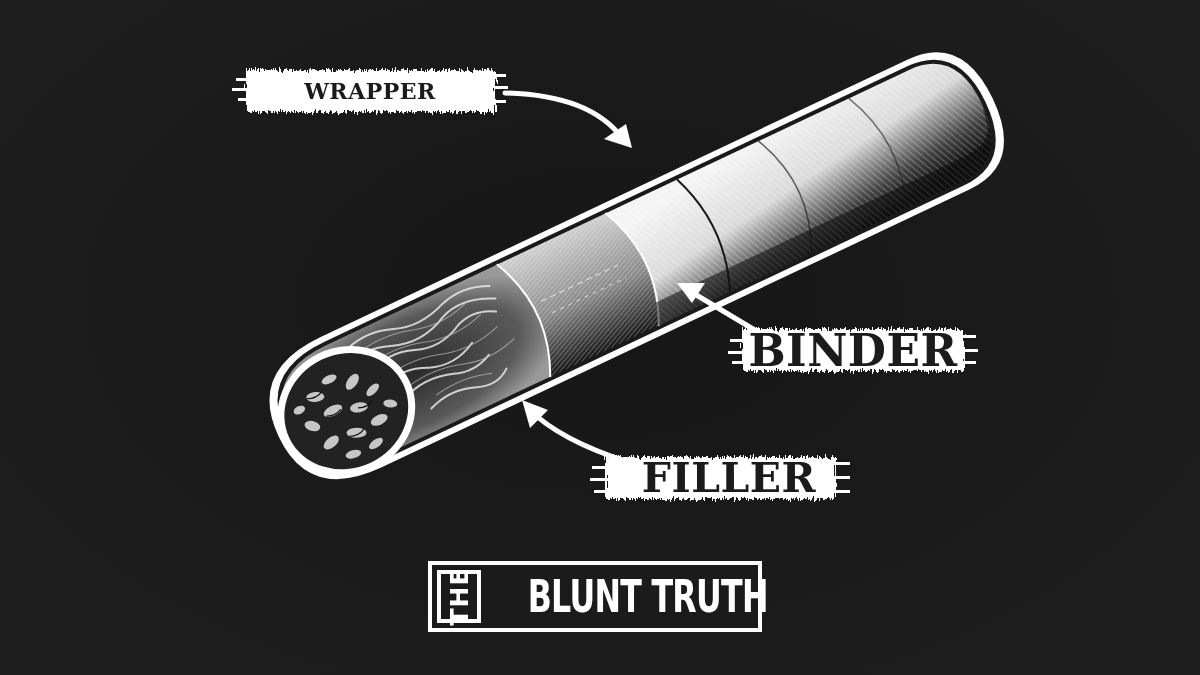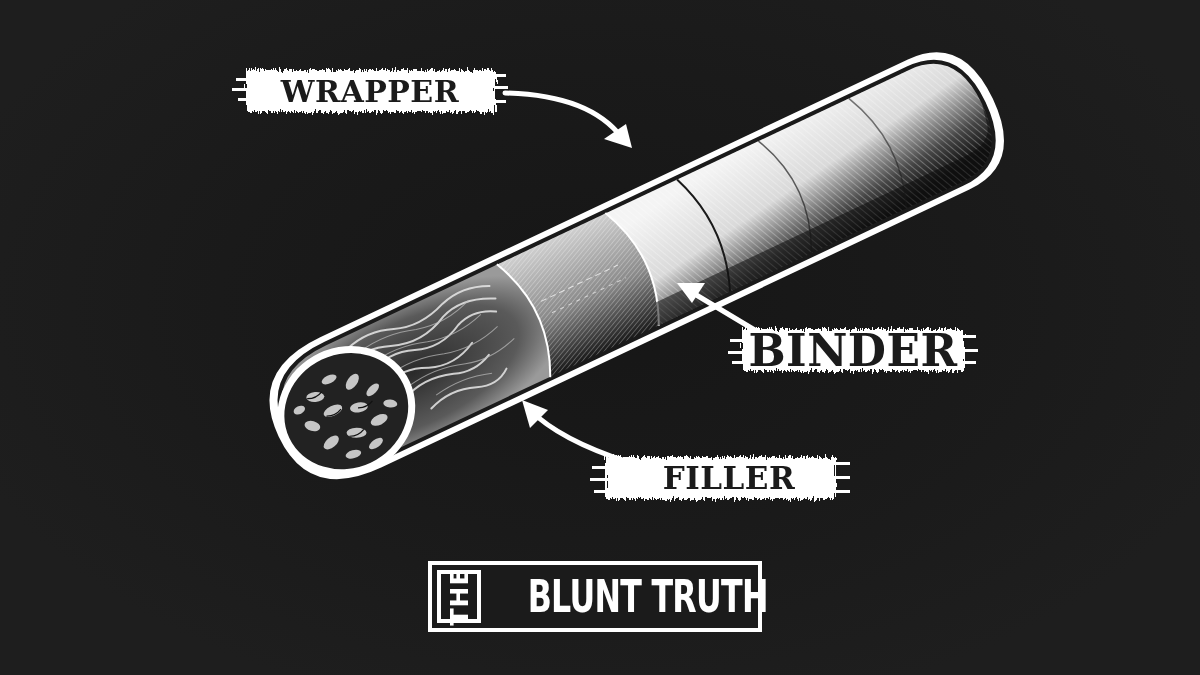--- a/index.html
+++ b/index.html
@@ -141,21 +141,21 @@
 <div class="label" style="left:232px; top:64px; width:276px; height:54px;">
   <svg class="brush" width="276" height="54" viewBox="0 0 276 54" preserveAspectRatio="none">
     <rect x="14" y="6" width="250" height="42" fill="#fff" filter="url(#rough)"></rect>
     <rect x="4" y="14" width="22" height="3" fill="#fff"></rect>
       <rect x="0" y="24" width="18" height="3" fill="#fff"></rect>
       <rect x="6" y="34" width="20" height="3" fill="#fff"></rect>
     <rect x="258" y="10" width="16" height="3" fill="#fff"></rect>
       <rect x="262" y="22" width="14" height="3" fill="#fff"></rect>
       <rect x="256" y="36" width="18" height="3" fill="#fff"></rect>
   </svg>
-  <span class="txt" style="font-size:30px;">WRAPPER</span>
+  <span class="txt" style="font-size:22px;">WRAPPER</span>
 </div>
 
 <div class="label" style="left:728px; top:323px; width:250px; height:54px;">
   <svg class="brush" width="250" height="54" viewBox="0 0 250 54" preserveAspectRatio="none">
     <rect x="14" y="6" width="222" height="42" fill="#fff" filter="url(#rough)"></rect>
     <rect x="2" y="16" width="20" height="3" fill="#fff"></rect>
       <rect x="0" y="28" width="18" height="3" fill="#fff"></rect>
       <rect x="4" y="38" width="16" height="3" fill="#fff"></rect>
     <rect x="232" y="12" width="16" height="3" fill="#fff"></rect>
       <rect x="234" y="26" width="16" height="3" fill="#fff"></rect>
@@ -167,21 +167,21 @@
 <div class="label" style="left:590px; top:452px; width:262px; height:52px;">
   <svg class="brush" width="262" height="52" viewBox="0 0 262 52" preserveAspectRatio="none">
     <rect x="16" y="5" width="230" height="42" fill="#fff" filter="url(#rough)"></rect>
     <rect x="2" y="14" width="22" height="3" fill="#fff"></rect>
       <rect x="0" y="26" width="20" height="3" fill="#fff"></rect>
       <rect x="4" y="38" width="18" height="3" fill="#fff"></rect>
     <rect x="242" y="10" width="18" height="3" fill="#fff"></rect>
       <rect x="244" y="24" width="16" height="3" fill="#fff"></rect>
       <rect x="240" y="38" width="20" height="3" fill="#fff"></rect>
   </svg>
-  <span class="txt" style="font-size:31px;margin-left:16px;">FILLER</span>
+  <span class="txt" style="font-size:41px;margin-left:16px;">FILLER</span>
 </div>
 
 <div class="logo">
   <div class="the-box">
     <span class="the">THE</span>
   </div>
   <div class="name">BLUNT TRUTH</div>
 </div>
 
 </body></html>

